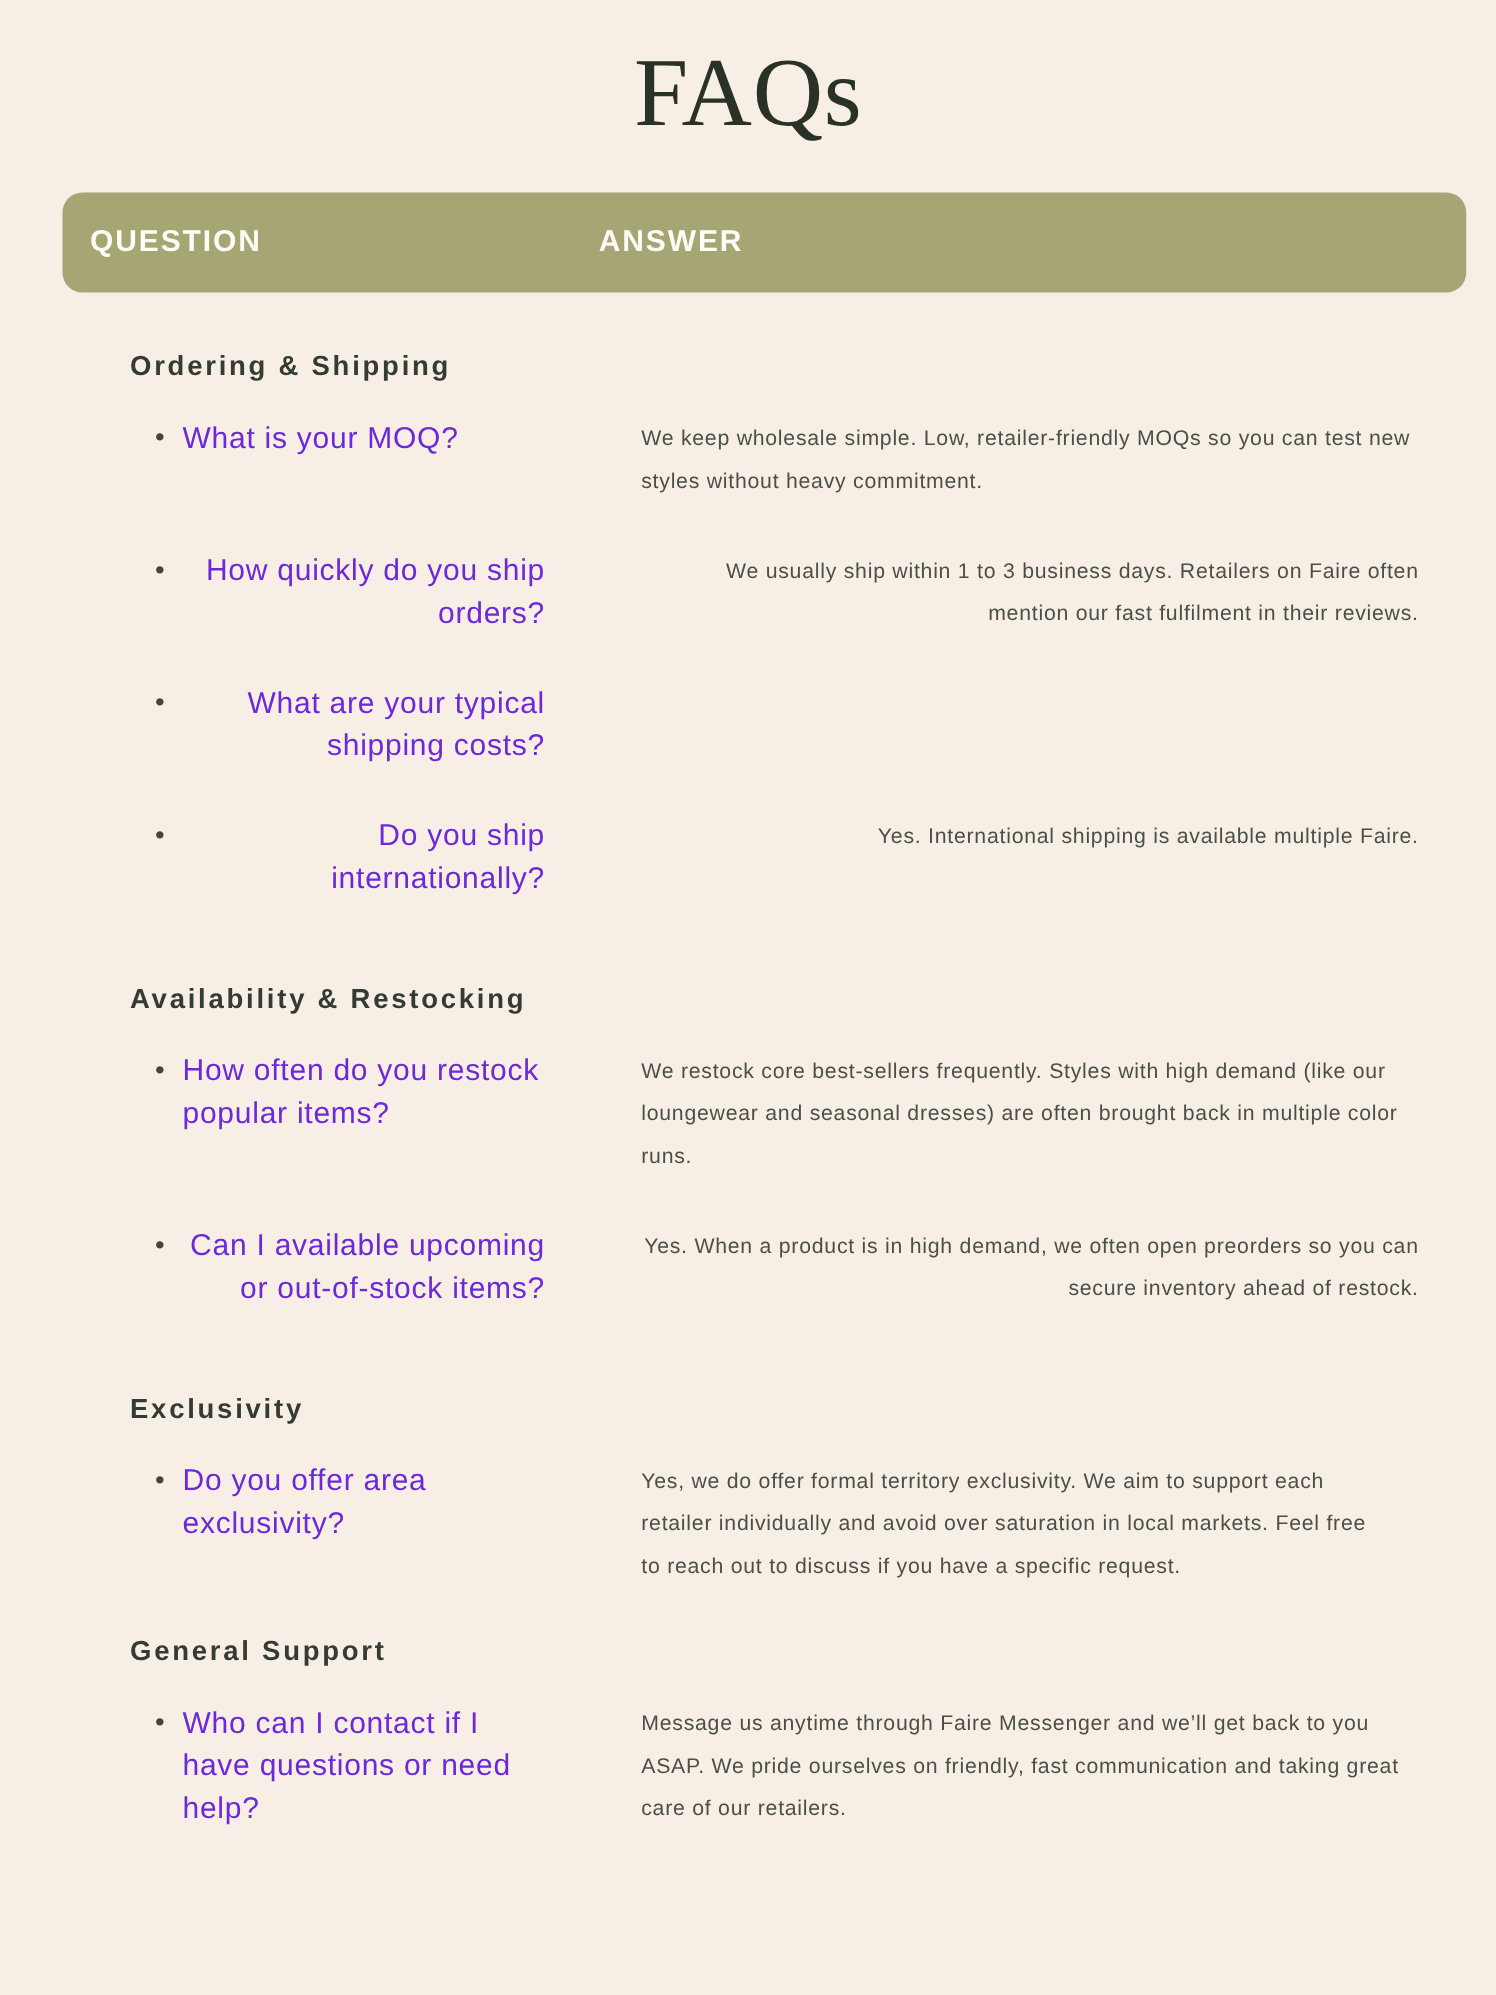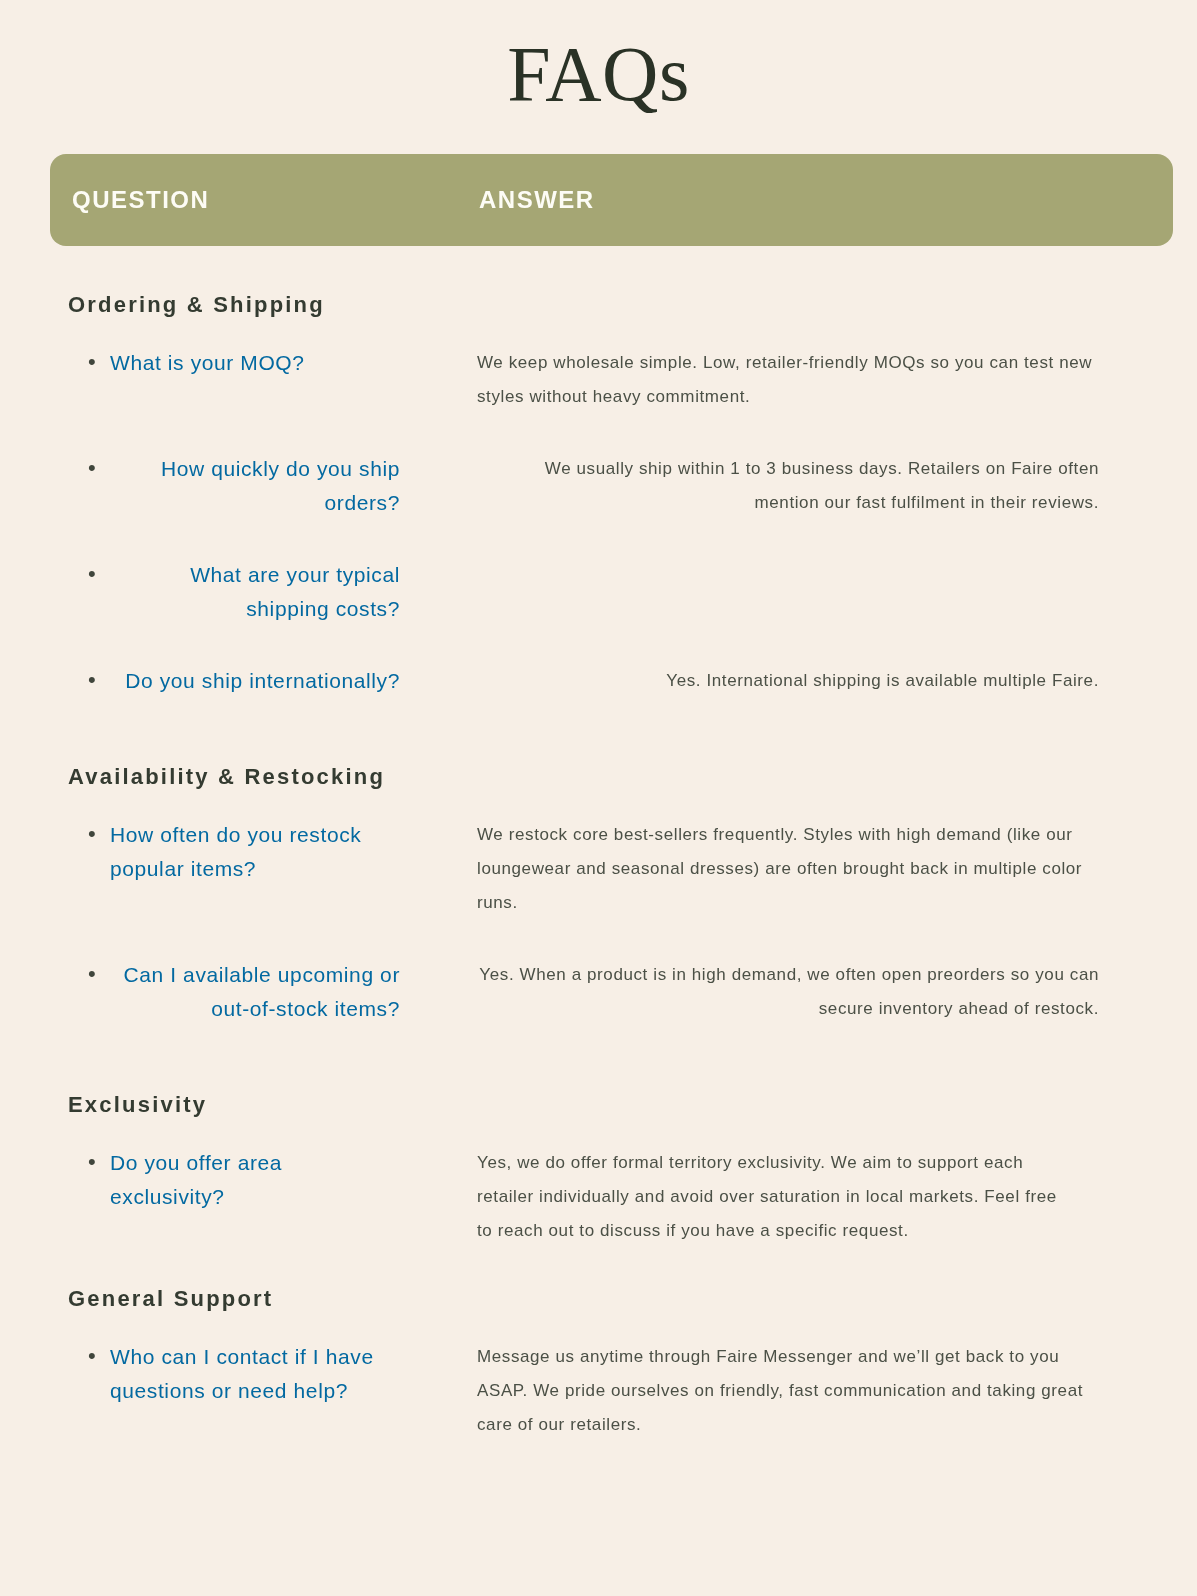--- a/index.html
+++ b/index.html
@@ -15,57 +15,57 @@
     text-align: center;
     font-family: "Liberation Serif", serif;
     font-weight: 500;
     font-size: 78px;
     line-height: 100px;
     color: #2a3226;
     letter-spacing: 0.5px;
   }
   .header-bar {
     margin: 30px 24px 0 50px;
-    height: 92px;
+    height: 80px;
     background: #a5a674;
     border-radius: 16px;
     display: grid;
     grid-template-columns: 407px 1fr;
     align-items: center;
     padding: 0 22px;
     color: #fdfcf5;
     font-size: 24px;
     font-weight: 700;
     letter-spacing: 1.5px;
   }
-  .content { padding: 0 50px 0 68px; }
+  .content { padding: 0 50px 0 104px; }
   .section { margin-top: 64px; }
   #sections .section:nth-child(1) { margin-top: 44px; }
   #sections .section:nth-child(4) { margin-top: 36px; }
   .section-title {
     font-size: 22px;
     font-weight: 700;
     letter-spacing: 2.2px;
     line-height: 30px;
     color: #343b31;
     margin-bottom: 26px;
   }
   .rows .row + .row { margin-top: 38px; text-align: right; }
   .row {
     display: grid;
     grid-template-columns: 409px 1fr;
     align-items: start;
   }
   .question {
     position: relative;
     padding-left: 42px;
-    font-size: 21px;
+    font-size: 24px;
     line-height: 34px;
     letter-spacing: 0.6px;
-    color: #0369a1;
+    color: #6d28d9;
   }
   .question::before {
     content: "\2022";
     position: absolute;
     left: 20px;
     top: -1px;
     font-size: 22px;
     color: #40463c;
   }
   .q-inner { max-width: 290px; }

